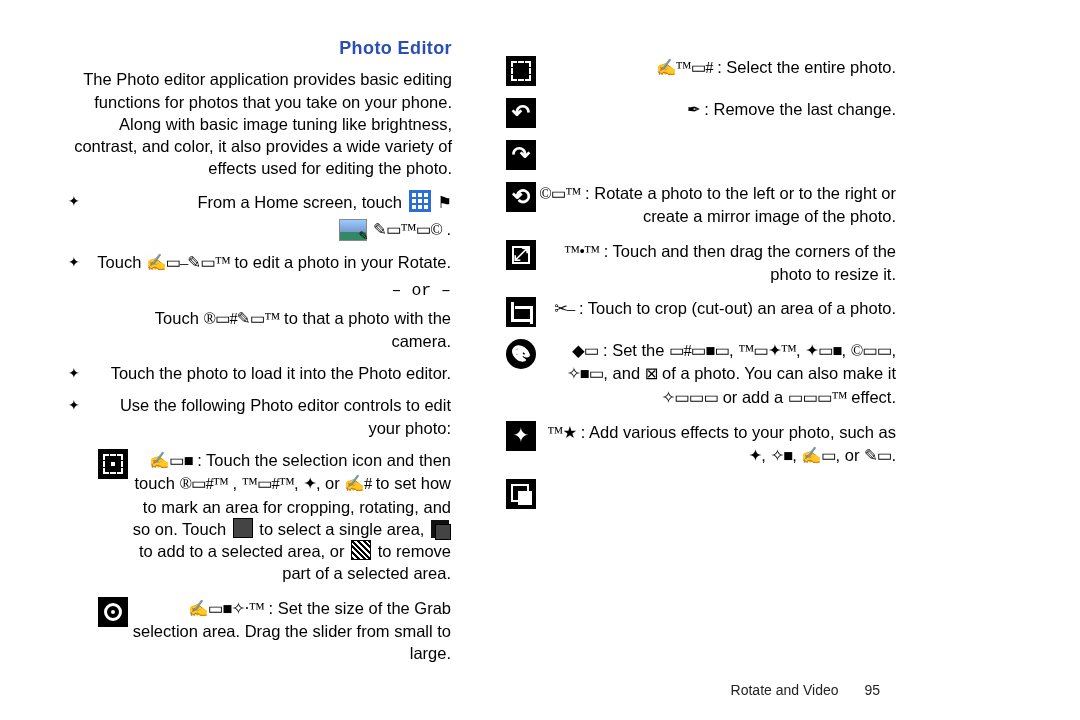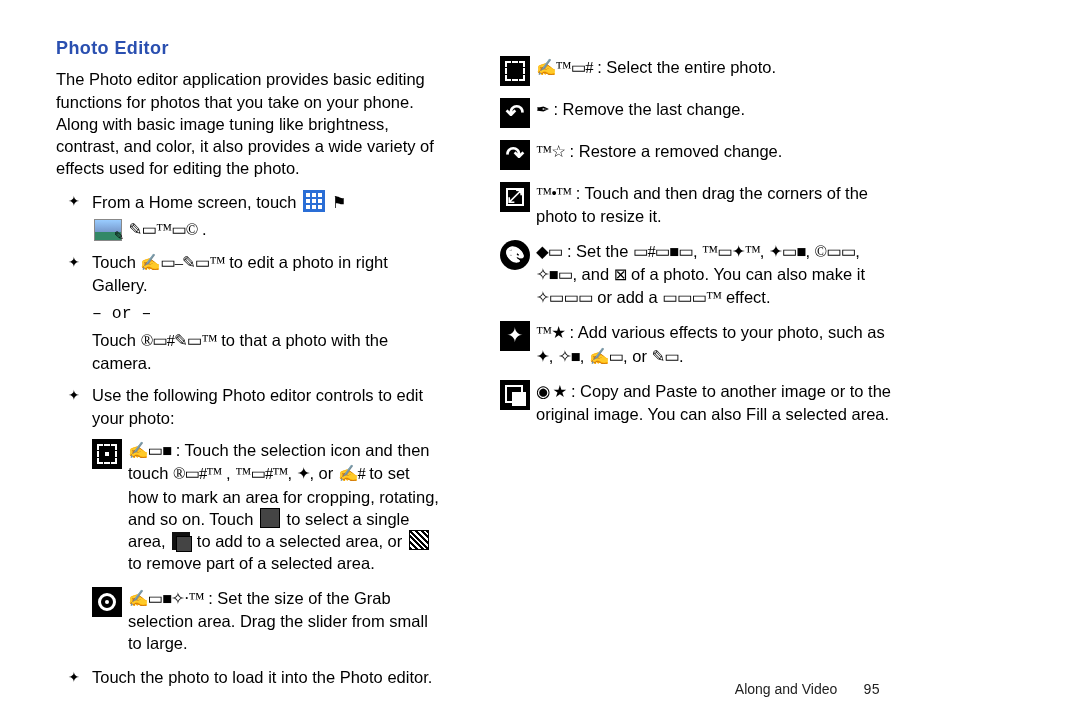--- a/index.html
+++ b/index.html
@@ -12,20 +12,21 @@
     font-size: 16.5px;
     color: #000;
     line-height: 1.35;
   }
   .page {
     position: relative;
     width: 940px;
     height: 720px;
     padding: 36px 44px 0 56px;
     box-sizing: border-box;
+    text-align: right;
   }
   .cols {
     display: flex;
     gap: 48px;
   }
   .col {
     flex: 1 1 0;
   }
   h3.section-title {
     margin: 0 0 6px 0;
@@ -37,21 +38,21 @@
   p.intro {
     margin: 8px 0 10px 0;
   }
   ul.star {
     list-style: none;
     margin: 0;
     padding: 0 0 0 36px;
   }
   ul.star > li {
     position: relative;
-    margin: 0 12px 10px 0;
+    margin: 0 1px 10px 0;
   }
   ul.star > li::before {
     content: "✦";
     position: absolute;
     left: -24px;
     top: 2px;
     font-size: 14px;
   }
   .sub {
     margin-top: 4px;
@@ -189,21 +190,21 @@
     margin:0 2px; position:relative;
   }
   .photo-thumb::after { content:"✎"; position:absolute; right:-3px; bottom:-4px; font-size:12px; }
   .wildtext {
     font-family: "Times New Roman", serif;
     letter-spacing: -1px;
   }
   .footer {
     position:absolute; right:60px; bottom:20px; font-size:14px; color:#222;
   }
-  .footer .pnum { margin-left:22px;font-family:Liberation Mono, monospace; }
+  .footer .pnum { margin-left:22px; }
 </style>
 </head>
 <body>
 
 <div class="page">
   <div class="cols">
 
     <div class="col">
       <h3 class="section-title">Photo Editor</h3>
       <p class="intro">The Photo editor application provides basic editing functions for photos that you take on your phone. Along with basic image tuning like brightness, contrast, and color, it also provides a wide variety of effects used for editing the photo.</p>
@@ -220,28 +221,30 @@
           <div class="sub">
             <span class="photo-thumb"></span>
             <span class="wildtext glyph">✎▭™▭©</span>
             <span>.</span>
           </div>
         </li>
 
         <li>
           <span>Touch </span>
           <span class="wildtext glyph">✍▭–✎▭™</span>
-          <span> to edit a photo in right Gallery.</span>
+          <span> to edit a photo in your Rotate.</span>
           <div class="sub dash"><span class="orline">– or –</span></div>
           <div class="sub">
             <span>Touch </span>
             <span class="wildtext glyph">®▭#✎▭™</span>
             <span> to that a photo with the camera.</span>
           </div>
         </li>
+
+        <li>Touch the photo to load it into the Photo editor.</li>
 
         <li>
           <span>Use the following Photo editor controls to edit your photo:</span>
 
           <div class="icon-row" style="margin-top:10px">
             <div class="ibox"><span class="sq dashborder dot"></span></div>
             <div class="itext">
               <span class="wildtext glyph">✍▭■</span>
               <span>: Touch the selection icon and then touch </span>
               <span class="wildtext glyph">®▭#™</span>
@@ -259,22 +262,20 @@
           </div>
 
           <div class="icon-row">
             <div class="ibox"><span class="sq circle dot"></span></div>
             <div class="itext">
               <span class="wildtext glyph">✍▭■✧·™</span>
               <span>: Set the size of the Grab selection area. Drag the slider from small to large.</span>
             </div>
           </div>
         </li>
-
-        <li>Touch the photo to load it into the Photo editor.</li>
       </ul>
     </div>
 
     <div class="col" style="padding-top:20px">
       <div class="icon-row">
         <div class="ibox"><span class="sq dashborder"></span></div>
         <div class="itext">
           <span class="wildtext glyph">✍™▭#</span>
           <span>: Select the entire photo.</span>
         </div>
@@ -283,35 +284,45 @@
       <div class="icon-row">
         <div class="ibox"><span class="sq arrow-ccw"></span></div>
         <div class="itext">
           <span class="wildtext glyph">✒</span>
           <span>: Remove the last change.</span>
         </div>
       </div>
 
       <div class="icon-row">
         <div class="ibox"><span class="sq arrow-cw"></span></div>
-        <div class="itext">
-          <span class="wildtext glyph">™☆</span>
-          <span>: Restore a removed change.</span>
-        </div>
-      </div>
-
+      </div>
+
+      <div class="icon-row">
+        <div class="ibox"><span class="sq rotate"></span></div>
+        <div class="itext">
+          <span class="wildtext glyph">©▭™</span>
+          <span>: Rotate a photo to the left or to the right or create a mirror image of the photo.</span>
+        </div>
+      </div>
 
       <div class="icon-row">
         <div class="ibox"><span class="sq resize"></span></div>
         <div class="itext">
           <span class="wildtext glyph">™•™</span>
           <span>: Touch and then drag the corners of the photo to resize it.</span>
         </div>
       </div>
 
+      <div class="icon-row">
+        <div class="ibox"><span class="sq crop"><span class="c2"></span></span></div>
+        <div class="itext">
+          <span class="wildtext glyph">✂–</span>
+          <span>: Touch to crop (cut-out) an area of a photo.</span>
+        </div>
+      </div>
 
       <div class="icon-row">
         <div class="ibox"><span class="sq palette"></span></div>
         <div class="itext">
           <span class="wildtext glyph">◆▭</span>
           <span>: Set the </span>
           <span class="wildtext glyph">▭#▭■▭</span><span>, </span>
           <span class="wildtext glyph">™▭✦™</span><span>, </span>
           <span class="wildtext glyph">✦▭■</span><span>, </span>
           <span class="wildtext glyph">©▭▭</span><span>, </span>
@@ -332,25 +343,21 @@
           <span>: Add various effects to your photo, such as </span>
           <span class="wildtext glyph">✦</span><span>, </span>
           <span class="wildtext glyph">✧■</span><span>, </span>
           <span class="wildtext glyph">✍▭</span><span>, or </span>
           <span class="wildtext glyph">✎▭</span><span>.</span>
         </div>
       </div>
 
       <div class="icon-row">
         <div class="ibox"><span class="sq overlap"></span></div>
-        <div class="itext">
-          <span class="wildtext glyph">◉ ★</span>
-          <span>: Copy and Paste to another image or to the original image. You can also Fill a selected area.</span>
-        </div>
       </div>
     </div>
   </div>
 
   <div class="footer">
-    <span>Along and Video</span>
+    <span>Rotate and Video</span>
     <span class="pnum">95</span>
   </div>
 </div>
 
 </body></html>

